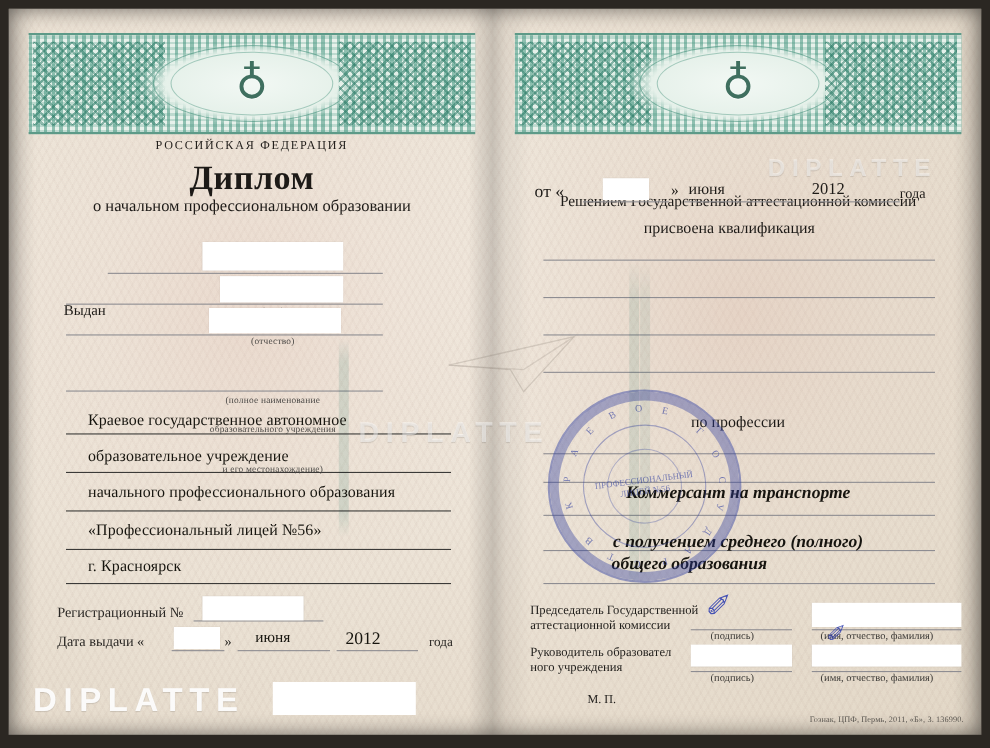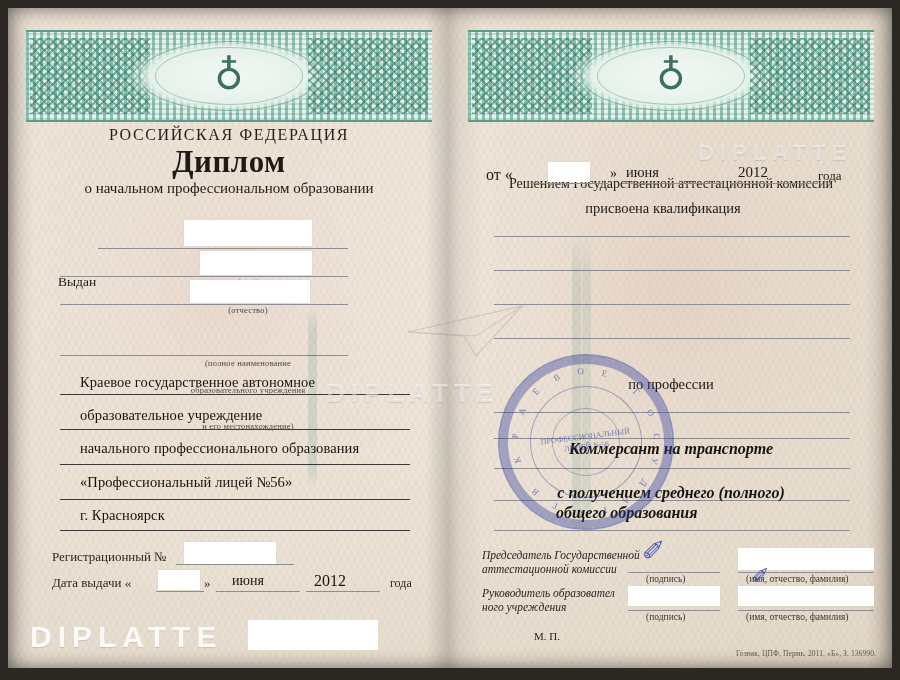--- a/index.html
+++ b/index.html
@@ -118,21 +118,21 @@
     color: #3f6f5f;
     text-shadow: 0 1px 0 rgba(255,255,255,0.6);
   }
 
   
   .t { position: absolute; white-space: nowrap; color: #1d1a17; }
 
   .fed {
     top: 118px; left: 0; right: 0;
     text-align: center;
-    font-size: 16px;
+    font-size: 11px;
     letter-spacing: 1.6px;
     font-family: "Liberation Serif", serif;
     color: #221f1c;
   }
   .diploma-title {
     top: 136px; left: 0; right: 0;
     text-align: center;
     font-size: 31px;
     font-weight: bold;
     letter-spacing: 0.5px;
@@ -191,21 +191,21 @@
     position: absolute;
     font-family: "Liberation Serif", serif;
     font-style: italic;
     font-weight: bold;
     font-size: 16px;
     color: #16140f;
     text-align: center;
     left: 0; right: 0;
   }
 
-  .sig-lbl { position: absolute; font-size: 11.5px; color: #211f1c; line-height: 1.25; font-style: italic; }
+  .sig-lbl { position: absolute; font-size: 11.5px; color: #211f1c; line-height: 1.25; }
   .sig-cap { position: absolute; font-size: 9.5px; color: #3a3835; }
 
   
   .stamp {
     position: absolute;
     left: 48px;
     top: 346px;
     width: 172px;
     height: 172px;
     border-radius: 50%;

